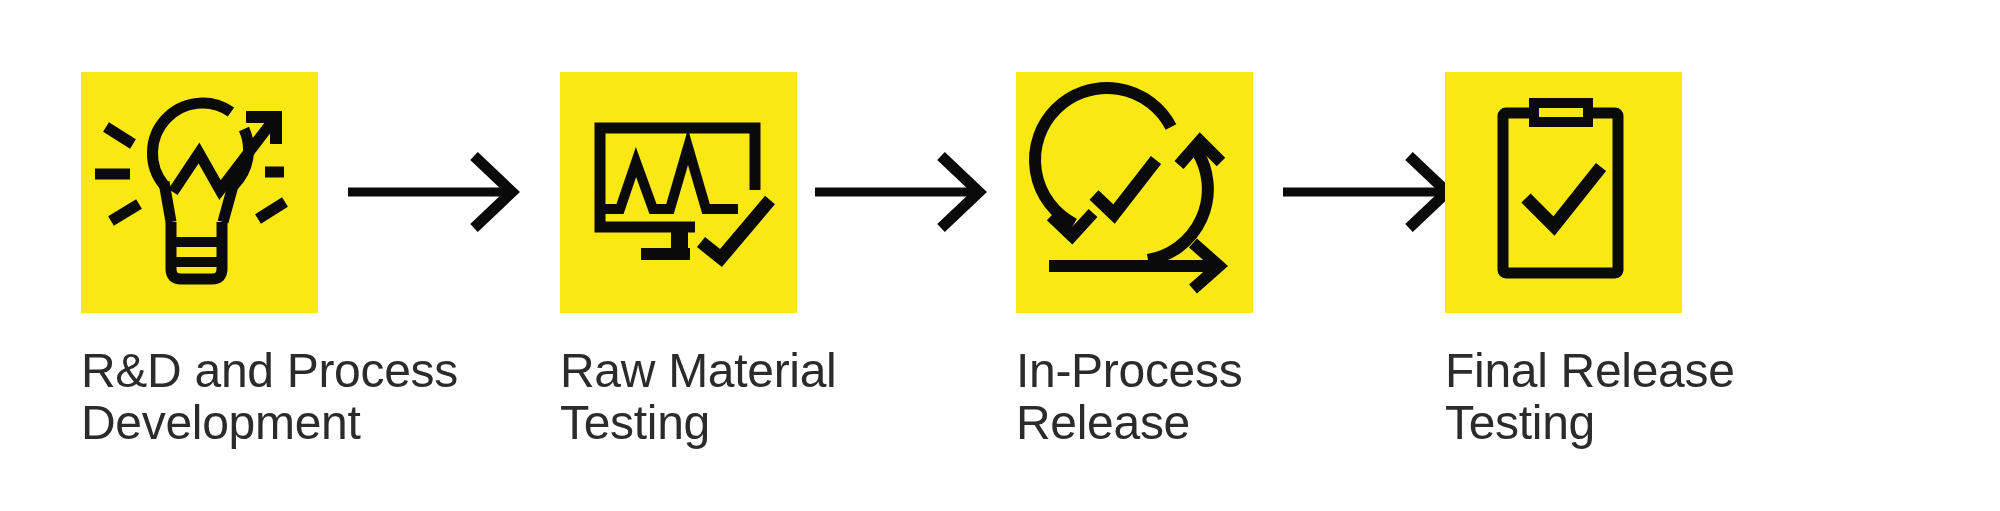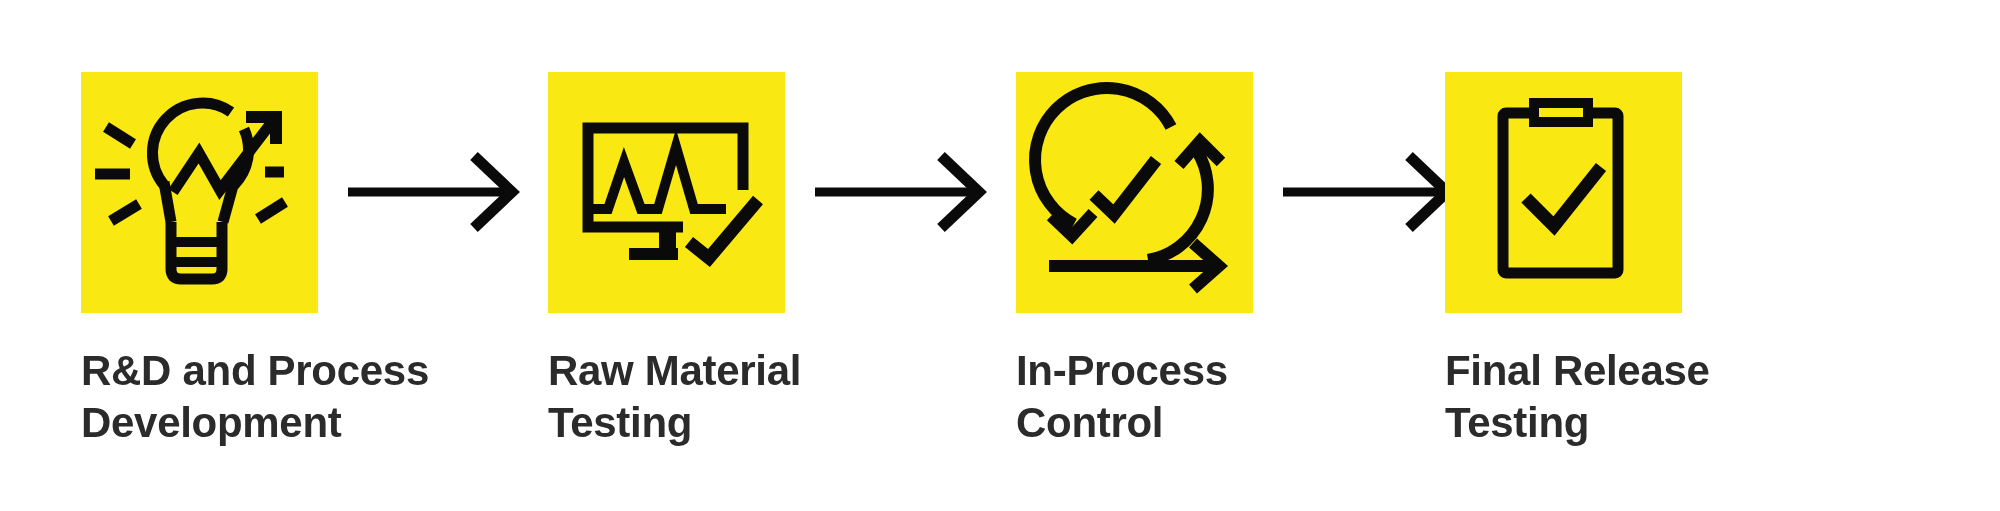--- a/index.html
+++ b/index.html
@@ -12,38 +12,38 @@
   html,body{background:var(--page-bg);}
   .canvas{
     position:relative;
     width:2000px;height:511px;
     background:var(--page-bg);
     font-family:"Liberation Sans", sans-serif;
     overflow:hidden;
   }
   .step{position:absolute;top:0;width:460px;height:511px;}
   .step-1{left:81px;}
-  .step-2{left:548px;}
+  .step-2{left:560px;}
   .step-3{left:1016px;}
   .step-4{left:1445px;}
   .tile{
     position:absolute;left:0;top:72px;
     width:237px;height:241px;
     background:var(--tile-yellow);
   }
   .tile svg{position:absolute;left:0;top:0;width:237px;height:241px;color:var(--icon-black);}
   .stroke{stroke:currentColor;fill:none;}
   .fill{fill:currentColor;stroke:none;}
   .fill-yellow{fill:var(--tile-yellow);}
   .label{
     position:absolute;left:0;top:345px;
     width:430px;
-    font-size:42px;
+    font-size:48px;
     line-height:52px;
-    font-weight:700;
+    font-weight:400;
     letter-spacing:-0.3px;
     color:var(--label-text);
     white-space:pre-line;
   }
   .connector{position:absolute;top:150px;width:176px;height:84px;color:var(--icon-black);}
   .connector-1{left:348px;}
   .connector-2{left:815px;}
   .connector-3{left:1283px;}
 </style>
 </head>
@@ -116,21 +116,21 @@
         <path class="stroke" stroke-width="12" d="M 132,188 A 72 72 0 0 0 181,79"></path>
         <polyline class="stroke" stroke-width="12" points="205,90 184,69 163,93"></polyline>
 
         <polyline class="stroke" stroke-width="13" points="78,123 98,142 140,88"></polyline>
 
         <line class="stroke" stroke-width="12" x1="33" y1="194" x2="196" y2="194"></line>
         <polyline class="stroke" stroke-width="12" points="177,171 203,194 177,217"></polyline>
       </svg>
     </div>
     <div class="label">In-Process
-Control</div>
+Release</div>
   </div>
 
   <svg class="connector connector-3" viewBox="0 0 176 84">
     <line class="stroke" stroke-width="9" x1="0" y1="42" x2="160" y2="42"></line>
     <polyline class="stroke" stroke-width="11" points="126,6 164,42 126,78"></polyline>
   </svg>
 
   <div class="step step-4">
     <div class="tile">
       <svg viewBox="0 0 237 241">

